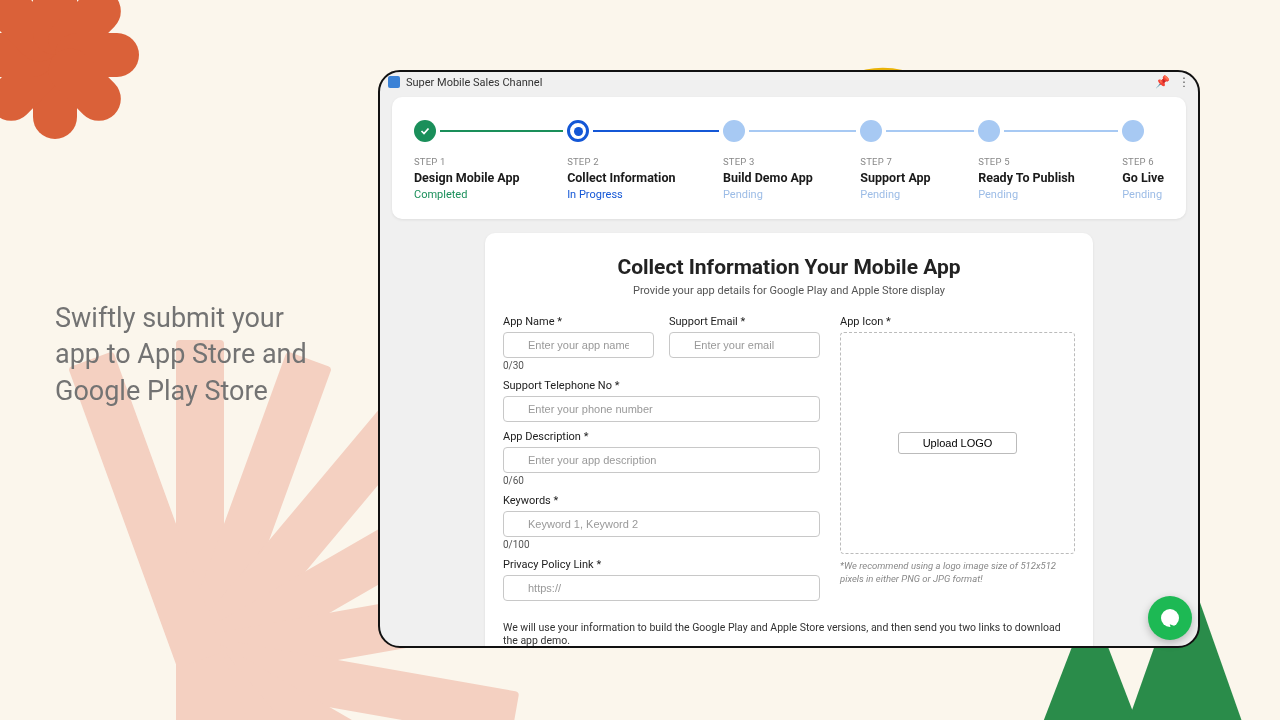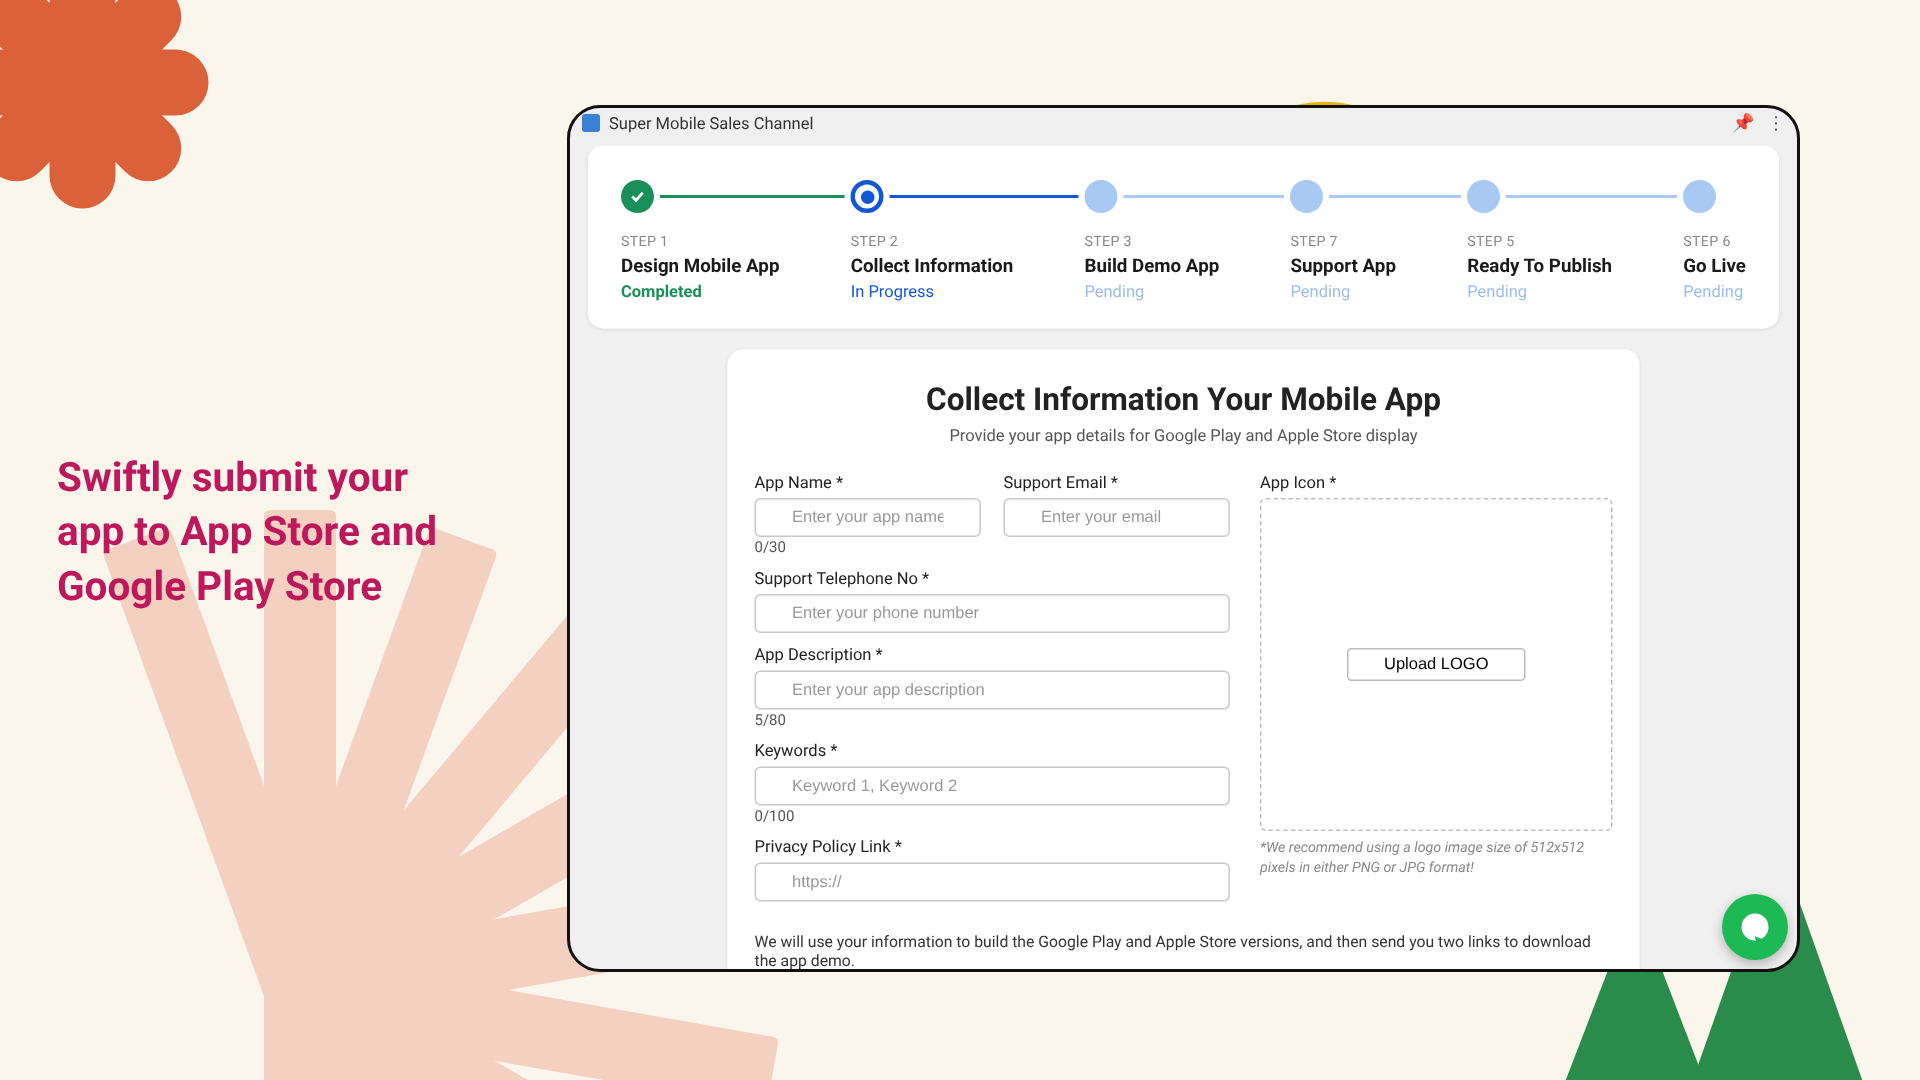--- a/index.html
+++ b/index.html
@@ -8,21 +8,21 @@
 
   
   .deco-flower { position: absolute; top: -30px; left: -30px; width: 170px; height: 170px; }
   .deco-flower .petal { position: absolute; width: 44px; height: 84px; background: #da6139; border-radius: 22px; top: 50%; left: 50%; transform-origin: 22px 0; }
   .deco-sunburst { position: absolute; left: -120px; bottom: -260px; width: 640px; height: 640px; }
   .deco-sunburst .ray { position: absolute; width: 48px; height: 320px; background: #f4d0c1; top: 50%; left: 50%; transform-origin: 24px 0; border-radius: 4px; }
   .deco-arc { position: absolute; top: 25px; right: 320px; width: 170px; height: 170px; }
   .deco-tri1 { position: absolute; right: 35px; bottom: -10px; width: 0; height: 0; border-left: 60px solid transparent; border-right: 60px solid transparent; border-bottom: 170px solid #2a8c4a; }
   .deco-tri2 { position: absolute; right: 140px; bottom: -10px; width: 0; height: 0; border-left: 50px solid transparent; border-right: 50px solid transparent; border-bottom: 130px solid #2a8c4a; }
 
-  .promo-text { position: absolute; left: 38px; top: 300px; width: 280px; font-size: 27px; line-height: 1.35; color: #be185d; font-weight: 700; }
+  .promo-text { position: absolute; left: 55px; top: 300px; width: 280px; font-size: 27px; line-height: 1.35; color: #737373; font-weight: 400; }
 
   
   .device { position: absolute; left: 378px; top: 70px; width: 822px; height: 578px; background: #f0f0f0; border: 2.5px solid #111; border-radius: 22px; overflow: hidden; }
   .titlebar { display: flex; align-items: center; gap: 6px; padding: 3px 8px 2px 8px; font-size: 11px; color: #333; }
   .titlebar .winicon { width: 12px; height: 12px; background: #3b82d6; border-radius: 2px; display: inline-block; }
   .titlebar-right { margin-left: auto; display: flex; gap: 8px; align-items: center; }
   .pin-icon, .dots-icon { color: #555; font-size: 12px; }
 
   
   .card { background: #fff; border-radius: 10px; margin: 6px 12px 0 12px; box-shadow: 0 1px 3px rgba(0,0,0,0.08); }
@@ -35,21 +35,21 @@
   .marker.active { background: #fff; border: 3px solid #1457d6; }
   .marker.active::after { content: ""; width: 9px; height: 9px; background: #1457d6; border-radius: 50%; }
   .marker.pending { background: #a7c9f3; }
   .connector { flex: 1; height: 2px; margin: 0 4px 0 4px; }
   .connector.solid { background: #1a8f5a; }
   .connector.active { background: #1457d6; }
   .connector.pending { background: #a7c9f3; }
   .step-num { font-size: 9.5px; color: #888; margin-top: 10px; letter-spacing: 0.2px; }
   .step-title { font-size: 12.5px; font-weight: 700; color: #1a1a1a; white-space: nowrap; }
   .step-status { font-size: 11px; }
-  .st-done { color: #1a8f5a; font-weight: bold; }
+  .st-done { color: #1a8f5a; }
   .st-prog { color: #1457d6; }
   .st-pend { color: #9cbce6; }
 
   
   .formcard { background: #fff; border-radius: 10px; margin: 14px auto 0 auto; width: 608px; padding: 22px 18px 18px 18px; box-shadow: 0 1px 3px rgba(0,0,0,0.08); }
   .form-title { text-align: center; font-size: 21px; font-weight: 700; color: #222; }
   .form-sub { text-align: center; font-size: 11px; color: #555; margin-top: 5px; }
   .form-grid { display: flex; gap: 20px; margin-top: 18px; }
   .col-left { flex: 1 1 auto; }
   .col-right { width: 235px; flex: 0 0 235px; }
@@ -199,21 +199,21 @@
             <input type="text" placeholder="Enter your email" style="">
           </div>
         </div>
         <div class="fld">
           <label>Support Telephone No *</label>
           <input type="text" placeholder="Enter your phone number" style="">
         </div>
         <div class="fld">
           <label>App Description *</label>
           <input type="text" placeholder="Enter your app description" style="">
-          <div class="counter">5/80</div>
+          <div class="counter">0/60</div>
         </div>
         <div class="fld">
           <label>Keywords *</label>
           <input type="text" placeholder="Keyword 1, Keyword 2" style="">
           <div class="counter">0/100</div>
         </div>
         <div class="fld">
           <label>Privacy Policy Link *</label>
           <input type="text" placeholder="https://" style="">
         </div>

